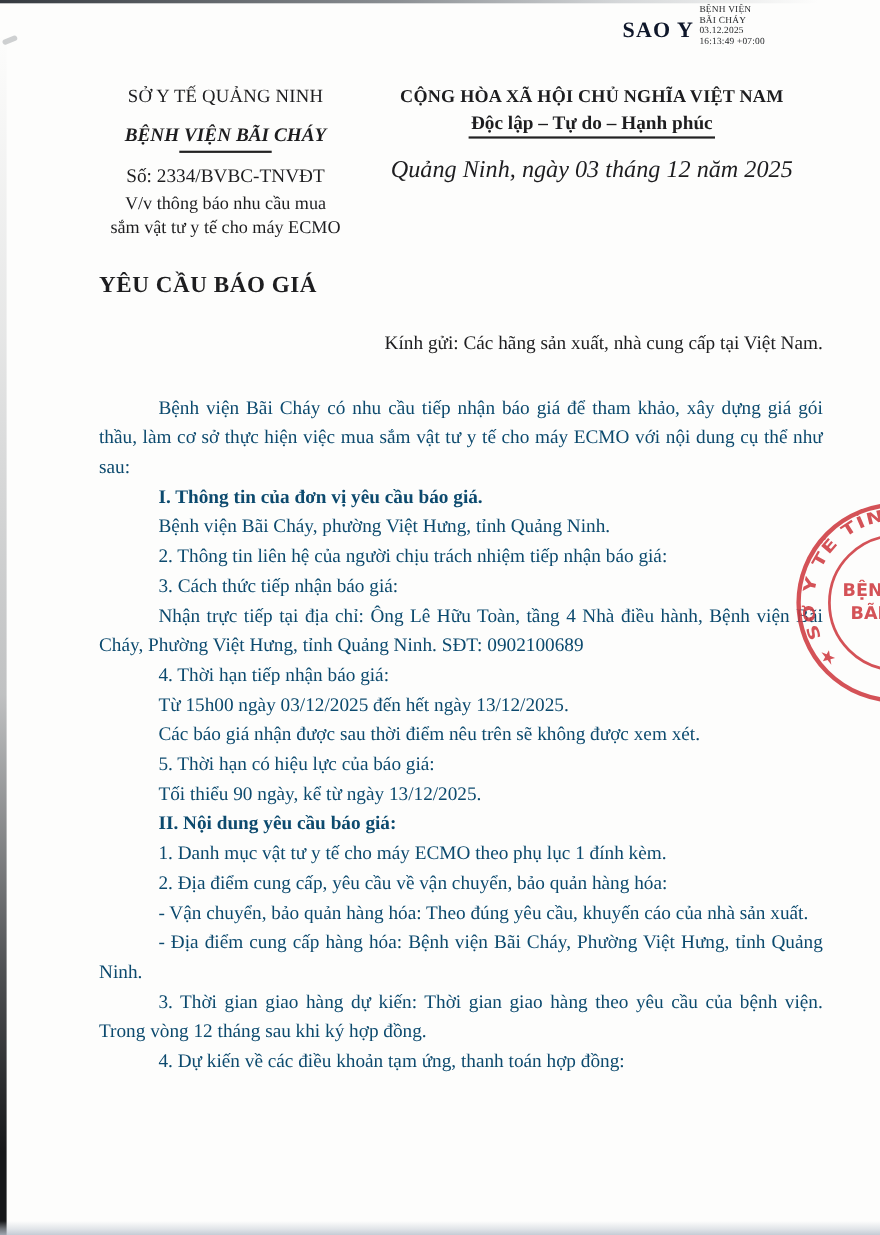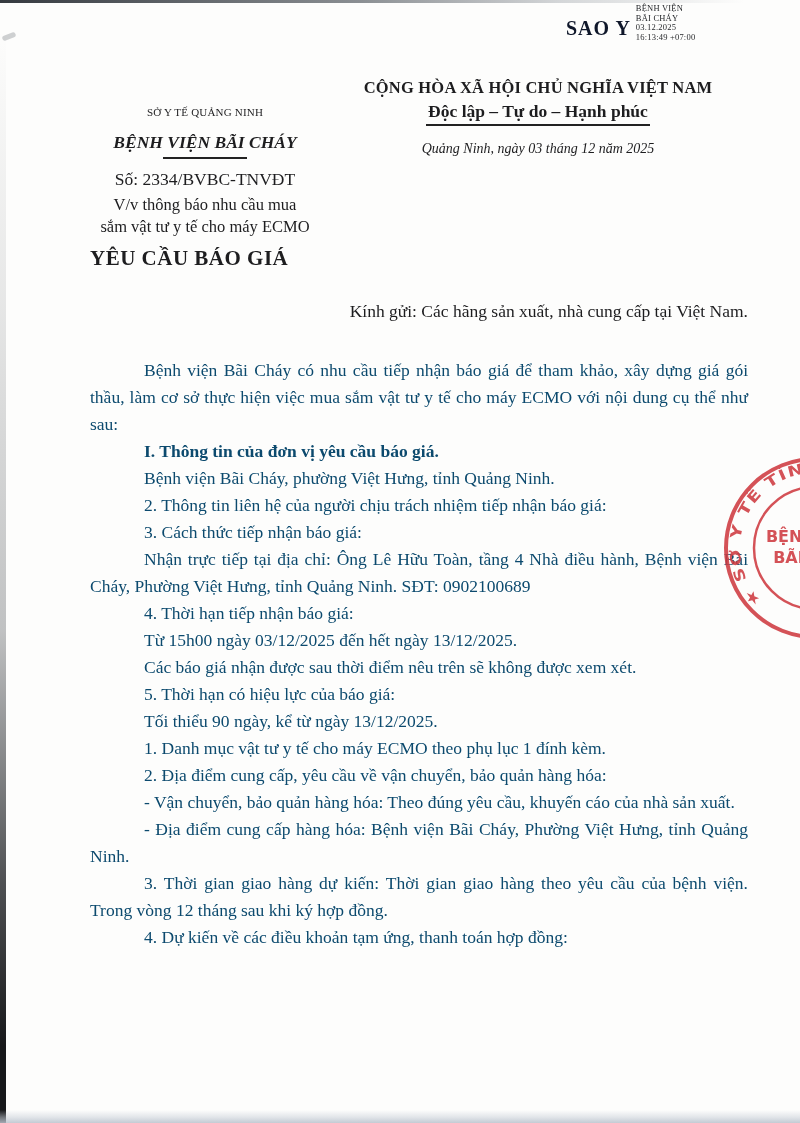--- a/index.html
+++ b/index.html
@@ -17,31 +17,31 @@
   .corner-smudge{position:absolute;left:2px;top:34px;width:14px;height:5px;border-radius:3px;
     background:rgba(128,133,139,.38);transform:rotate(-22deg);}
 
   
   .cert{position:absolute;top:4px;left:566px;display:flex;}
   .cert .saoy{font-weight:bold;font-size:20px;letter-spacing:1px;margin-top:13px;color:#0f172a;}
   .cert .info{margin-left:5px;font-size:8.5px;line-height:9.6px;color:#26282b;letter-spacing:.2px;}
 
   
   .hleft{position:absolute;top:78px;left:85px;width:240px;text-align:center;}
-  .hleft .dept{font-size:11px;letter-spacing:.2px;margin-top:28px;}
+  .hleft .dept{font-size:17px;letter-spacing:.2px;}
   .hleft .org{font-size:17.5px;font-weight:bold;margin-top:14px;font-style:italic;}
   .hleft .rule{width:84px;height:2px;background:#222;margin:4px auto 10px auto;}
   .hleft .docnum{font-size:17.5px;}
   .hleft .subject{font-size:16.5px;line-height:21.5px;width:212px;margin:4px auto 0 auto;}
 
   .hright{position:absolute;top:78px;left:336px;width:404px;text-align:center;}
   .hright .nation{font-size:16.5px;font-weight:bold;letter-spacing:.2px;}
   .hright .motto{display:inline-block;font-size:17.5px;font-weight:bold;
                  border-bottom:2px solid #222;padding:1px 2px 2px 2px;margin-top:2px;}
-  .hright .pdate{font-style:italic;font-size:14px;margin-top:15px;}
+  .hright .pdate{font-style:italic;font-size:22px;margin-top:15px;}
 
   
   .title{position:absolute;top:246px;left:90px;width:658px;
          font-size:21px;font-weight:bold;letter-spacing:.5px;}
   .salute{position:absolute;top:301px;left:90px;width:658px;text-align:right;font-size:17.5px;}
 
   
   .bodytext{position:absolute;top:357px;left:90px;width:658px;}
   .para{margin:0;font-size:17.5px;line-height:27px;text-align:justify;text-indent:54px;color:#0c4a6e;}
   .para.heading{font-weight:bold;}
@@ -94,20 +94,21 @@
       <p class="para heading">I. Thông tin của đơn vị yêu cầu báo giá.</p>
       <p class="para indent">Bệnh viện Bãi Cháy, phường Việt Hưng, tỉnh Quảng Ninh.</p>
       <p class="para indent">2. Thông tin liên hệ của người chịu trách nhiệm tiếp nhận báo giá:</p>
       <p class="para indent">3. Cách thức tiếp nhận báo giá:</p>
       <p class="para indent">Nhận trực tiếp tại địa chỉ: Ông Lê Hữu Toàn, tầng 4 Nhà điều hành, Bệnh viện Bãi Cháy, Phường Việt Hưng, tỉnh Quảng Ninh. SĐT: 0902100689</p>
       <p class="para indent">4. Thời hạn tiếp nhận báo giá:</p>
       <p class="para indent">Từ 15h00 ngày 03/12/2025 đến hết ngày 13/12/2025.</p>
       <p class="para indent">Các báo giá nhận được sau thời điểm nêu trên sẽ không được xem xét.</p>
       <p class="para indent">5. Thời hạn có hiệu lực của báo giá:</p>
       <p class="para indent">Tối thiểu 90 ngày, kể từ ngày 13/12/2025.</p>
+      <p class="para heading">II. Nội dung yêu cầu báo giá:</p>
       <p class="para indent">1. Danh mục vật tư y tế cho máy ECMO theo phụ lục 1 đính kèm.</p>
       <p class="para indent">2. Địa điểm cung cấp, yêu cầu về vận chuyển, bảo quản hàng hóa:</p>
       <p class="para indent">- Vận chuyển, bảo quản hàng hóa: Theo đúng yêu cầu, khuyến cáo của nhà sản xuất.</p>
       <p class="para indent">- Địa điểm cung cấp hàng hóa: Bệnh viện Bãi Cháy, Phường Việt Hưng, tỉnh Quảng Ninh.</p>
       <p class="para indent">3. Thời gian giao hàng dự kiến: Thời gian giao hàng theo yêu cầu của bệnh viện. Trong vòng 12 tháng sau khi ký hợp đồng.</p>
       <p class="para indent">4. Dự kiến về các điều khoản tạm ứng, thanh toán hợp đồng:</p>
     </div>
 
   <svg class="seal" viewBox="0 0 200 200" width="200" height="200">
     <circle cx="100" cy="100" r="89" fill="none" stroke-width="4" stroke="#cf3b41"></circle>

